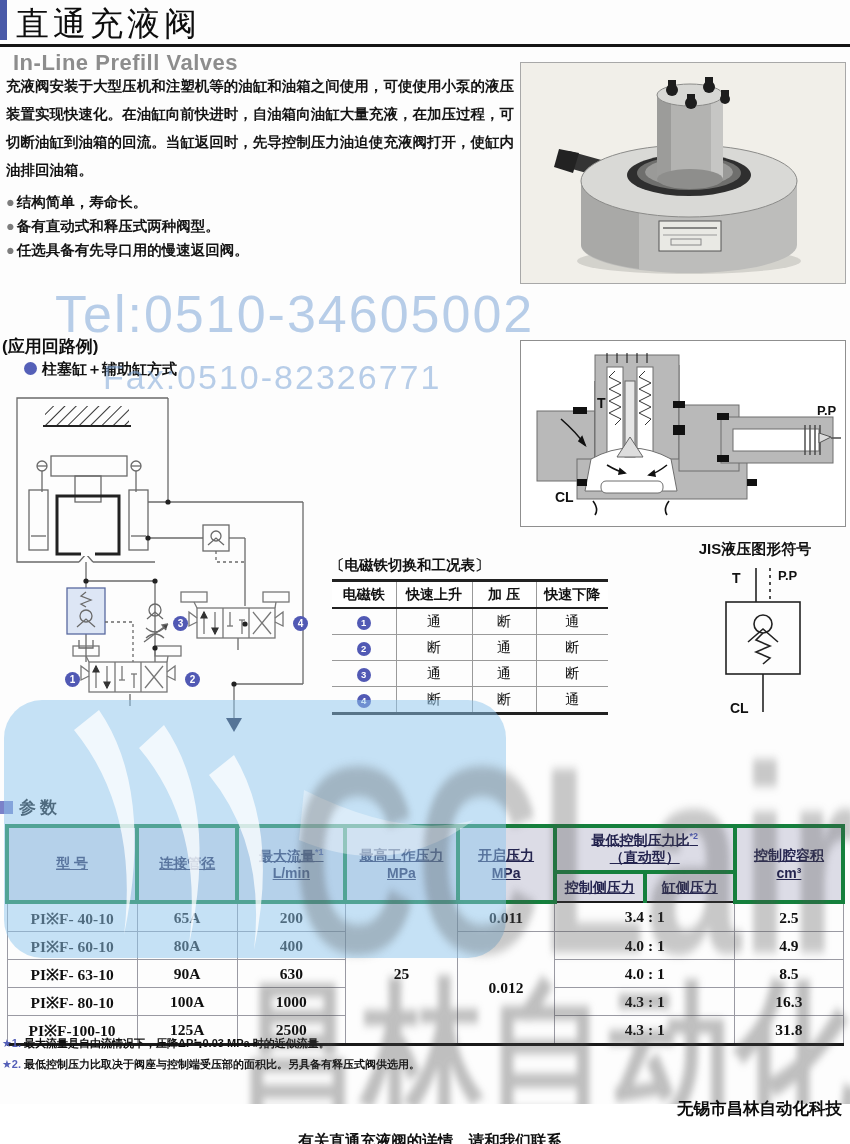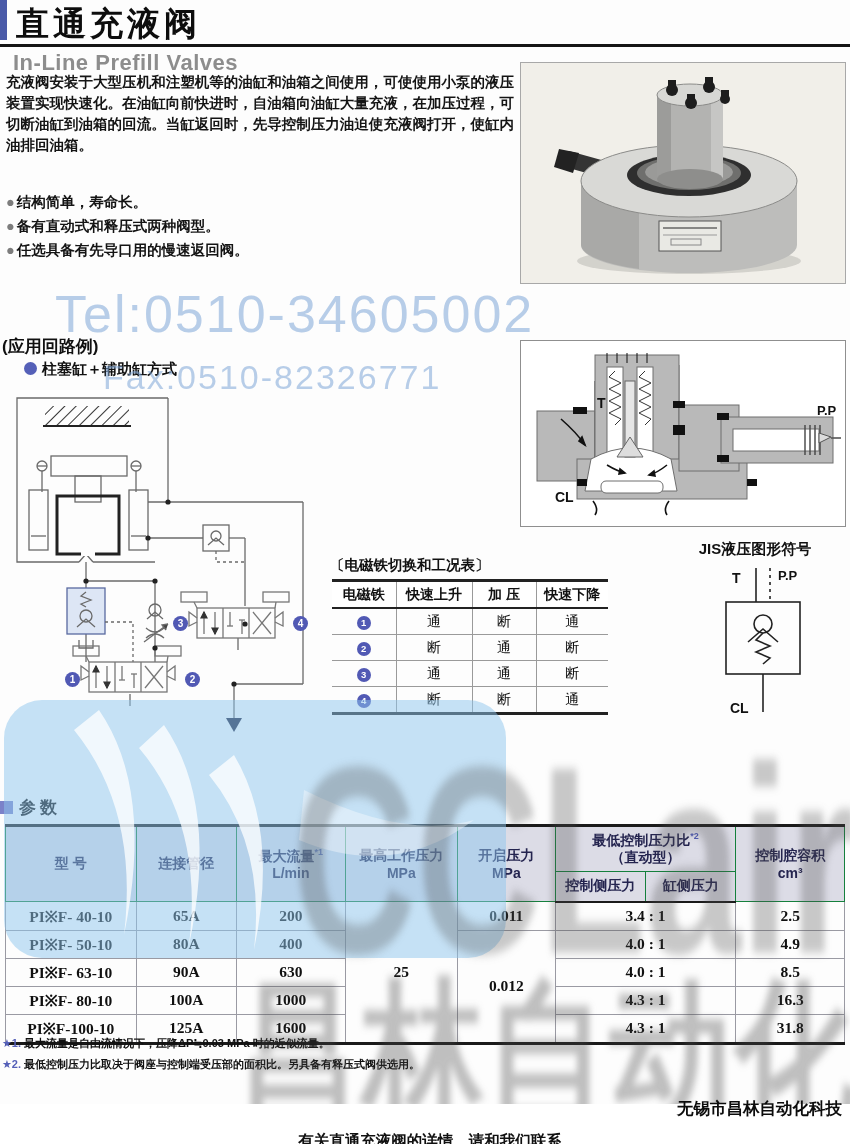--- a/index.html
+++ b/index.html
@@ -2,25 +2,25 @@
 <html><head>
 <meta charset="utf-8">
 <style>
   html,body{margin:0;padding:0;background:#e8e8e8;}
   .page{position:relative;width:850px;height:1144px;background:#fdfdfd;overflow:hidden;
         font-family:"Liberation Sans","DejaVu Sans",sans-serif;color:#111;}
   .abs{position:absolute;}
 
   
   .title-bar{left:0;top:5;width:7px;height:40px;background:#4a5aa8;}
-  .page-title{left:16px;top:2px;font-size:33px;font-weight:bold;letter-spacing:4px;color:#0d0d0d;}
+  .page-title{left:16px;top:2px;font-size:33px;font-weight:normal;letter-spacing:4px;color:#0d0d0d;}
   .title-rule{left:0;top:44px;width:850px;height:3px;background:#151515;}
   .subtitle{left:13px;top:50px;font-size:22px;font-weight:bold;color:#8d8d8d;letter-spacing:.5px;}
 
-  .intro{left:6px;top:72px;width:508px;font-size:14.5px;font-weight:600;line-height:21px;text-align:justify;color:#141414;}
+  .intro{left:6px;top:72px;width:508px;font-size:14.5px;font-weight:600;line-height:28px;text-align:justify;color:#141414;}
   .features{left:6px;top:190px;width:500px;font-size:14.5px;font-weight:600;line-height:24px;color:#141414;}
   .features .dot{color:#7d7d7d;margin-right:2px;}
 
   
   .photo-panel{left:520px;top:62px;width:324px;height:220px;background:#f1efe9;border:1px solid #a8a8a8;}
   .cross-panel{left:520px;top:340px;width:324px;height:185px;background:#ffffff;border:1px solid #8f8f8f;}
 
   
   .app-heading{left:2px;top:335px;font-size:17px;font-weight:bold;}
   .app-sub{left:24px;top:360px;font-size:15px;font-weight:bold;}
@@ -48,21 +48,21 @@
   .numc-inline{display:inline-block;width:14px;height:14px;border-radius:50%;background:#5159b4;color:#fff;
         font-size:9.5px;font-weight:bold;text-align:center;line-height:14px;}
 
   
   .param-heading{left:0;top:796px;font-size:17px;font-weight:bold;letter-spacing:4px;}
   .param-heading .sq{display:inline-block;width:13px;height:13px;background:#7b82c9;margin-right:6px;vertical-align:-1px;}
 
   table.ptable{position:absolute;left:5px;top:824px;width:840px;border-collapse:collapse;table-layout:fixed;
                border-top:3px solid #1a1a1a;border-bottom:3px solid #1a1a1a;}
   table.ptable th{background:#dcdce6;color:#24244f;font-size:14px;font-weight:bold;
-               border:1px solid #15803d;padding:1px 0;}
+               border:4px solid #15803d;padding:1px 0;text-decoration:underline;}
   table.ptable thead tr:last-child th{border-bottom:2px solid #1a1a1a;}
   table.ptable td{border:1px solid #9a9aa3;font-family:"Liberation Serif","DejaVu Serif",serif;
                font-size:15.5px;font-weight:600;text-align:center;height:25px;color:#101010;background:transparent;}
   table.ptable .unit{font-weight:bold;}
   sup.bluemark{color:#4f5ab0;font-size:9px;font-weight:bold;}
 
   .footnotes{left:2px;top:1033px;width:720px;font-size:11px;font-weight:600;line-height:21px;color:#101010;}
   .footnotes .mark{color:#5560b8;font-weight:bold;margin-right:3px;}
 
   .footer-strip{left:0;top:1104px;width:850px;height:40px;background:#fff;z-index:55;}
@@ -457,21 +457,21 @@
       <tr>
         <td>PI※F- 40-10</td>
         <td>65A</td>
         <td>200</td>
         <td rowspan="5">25</td>
         <td>0.011</td>
         <td colspan="2">3.4 : 1</td>
         <td>2.5</td>
       </tr>
       <tr>
-        <td>PI※F- 50-10</td>
+        <td>PI※F- 60-10</td>
         <td>80A</td>
         <td>400</td>
         <td rowspan="4">0.012</td>
         <td colspan="2">4.0 : 1</td>
         <td>4.9</td>
       </tr>
       <tr>
         <td>PI※F- 63-10</td>
         <td>90A</td>
         <td>630</td>
@@ -481,21 +481,21 @@
       <tr>
         <td>PI※F- 80-10</td>
         <td>100A</td>
         <td>1000</td>
         <td colspan="2">4.3 : 1</td>
         <td>16.3</td>
       </tr>
       <tr>
         <td>PI※F-100-10</td>
         <td>125A</td>
-        <td>1600</td>
+        <td>2500</td>
         <td colspan="2">4.3 : 1</td>
         <td>31.8</td>
       </tr>
     </tbody>
   </table>
 
   <div class="abs footnotes">
     <div><span class="mark">★1.</span><span>最大流量是自由流情况下，压降ΔP≒0.03 MPa 时的近似流量。</span></div>
     <div><span class="mark">★2.</span><span>最低控制压力比取决于阀座与控制端受压部的面积比。另具备有释压式阀供选用。</span></div>
   </div>

